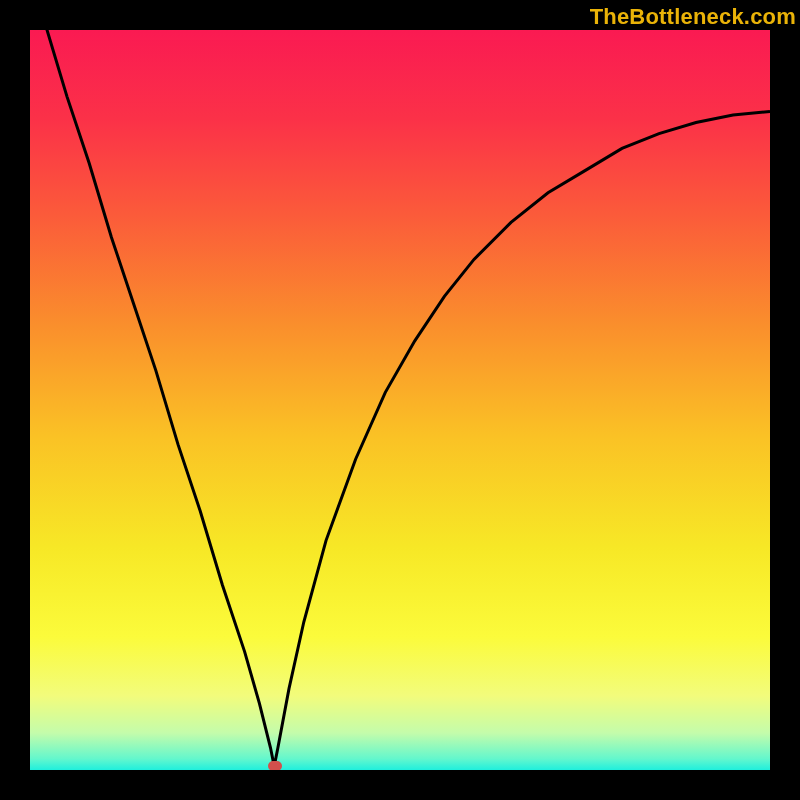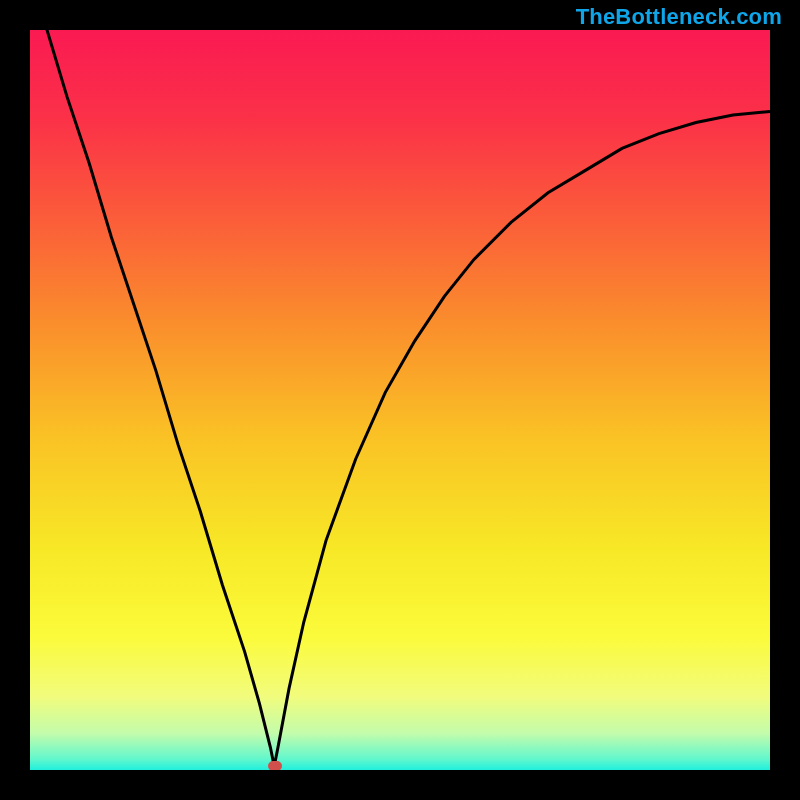--- a/index.html
+++ b/index.html
@@ -13,22 +13,22 @@
   }
   .wrap {
     position: relative;
     width: 800px;
     height: 800px;
     background: #000;
   }
   .watermark {
     position: absolute;
     top: 4px;
-    right: 18px;
-    color: #0ea5e9;
+    right: 4px;
+    color: #eab308;
     font-size: 22px;
     font-weight: 600;
     letter-spacing: 0.2px;
   }
   .plot {
     position: absolute;
     left: 30px;
     top: 30px;
     width: 740px;
     height: 740px;

